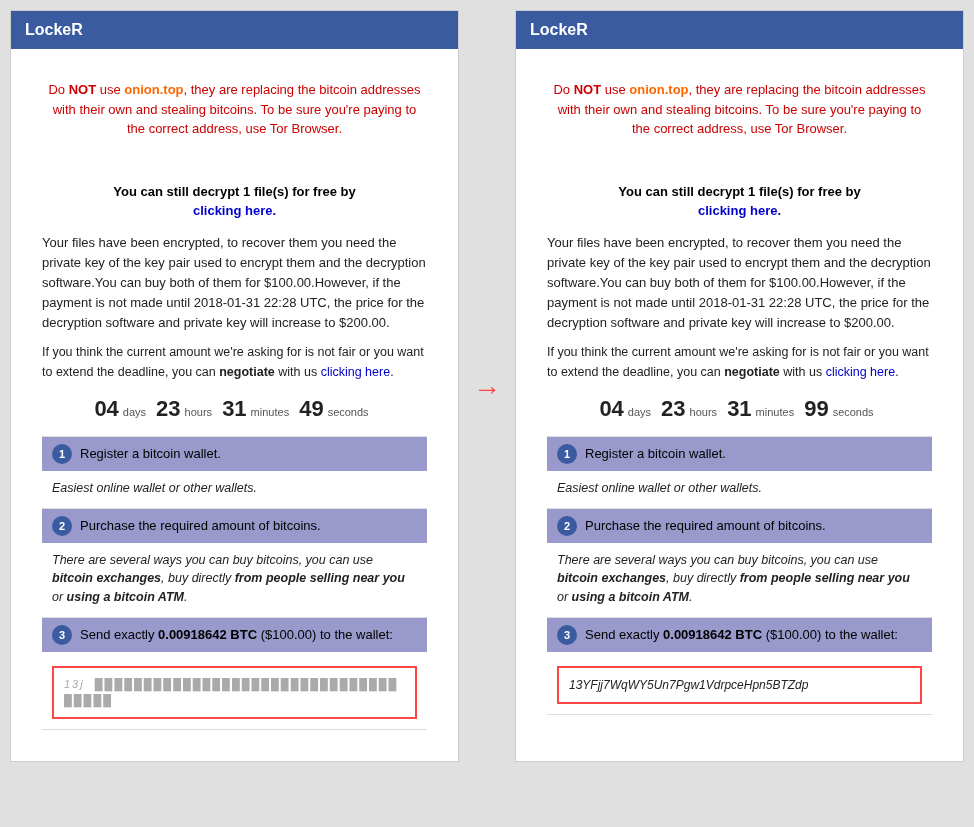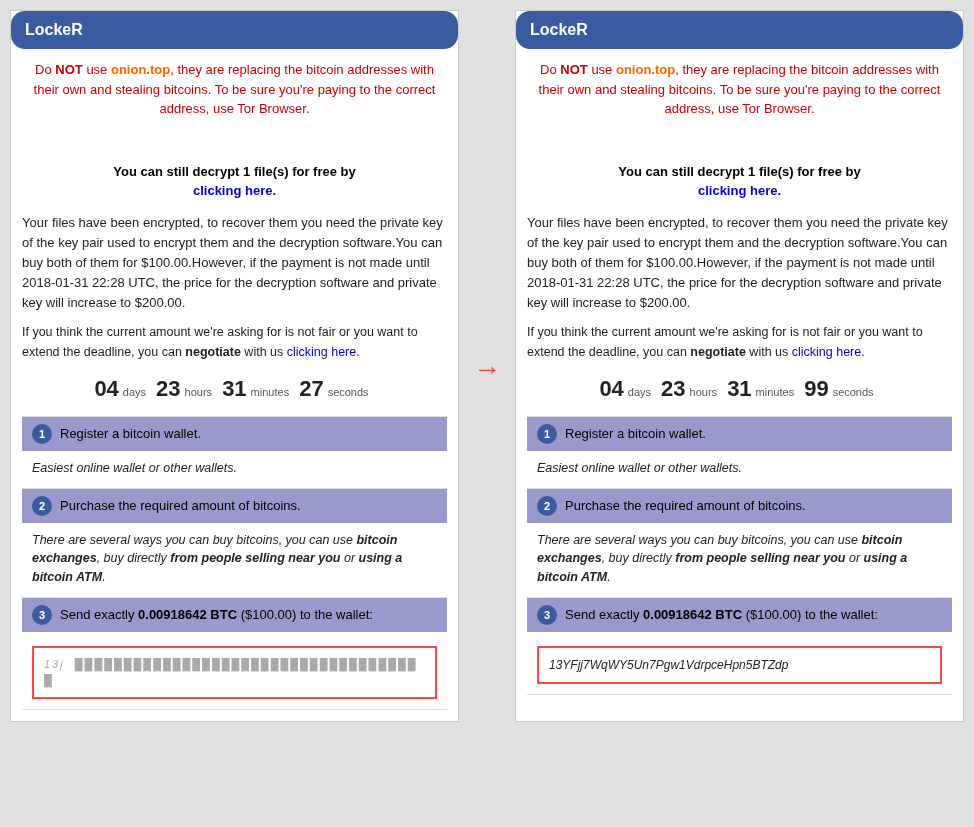--- a/index.html
+++ b/index.html
@@ -21,24 +21,23 @@
       flex: 1;
       background: #fff;
       border: 1px solid #ccc;
     }
     .panel-header {
       background: #3a5ba0;
       color: #fff;
       font-size: 16px;
       font-weight: bold;
       padding: 10px 14px;
-      border-radius: 14px;
     }
     .panel-body {
-      padding: 11px;
+      padding: 31px;
     }
     .warning-text {
       color: #cc0000;
       text-align: center;
       margin-bottom: 12px;
       font-size: 13px;
       line-height: 1.5;
     }
     .warning-text strong {
       font-weight: bold;
@@ -185,21 +184,21 @@
       <div class="negotiate-text">
         If you think the current amount we're asking for is not fair or you want to extend the deadline, you can <strong>negotiate</strong> with us <a>clicking here</a>.
       </div>
       <div class="countdown">
         <span class="countdown-num">04</span>
         <span class="countdown-label">days</span>
         <span class="countdown-num">23</span>
         <span class="countdown-label">hours</span>
         <span class="countdown-num">31</span>
         <span class="countdown-label">minutes</span>
-        <span class="countdown-num">27</span>
+        <span class="countdown-num">49</span>
         <span class="countdown-label">seconds</span>
       </div>
       <div class="steps">
 
         <div class="step-header">
           <div class="step-number">1</div>
           <span>Register a bitcoin wallet.</span>
         </div>
         <div class="step-content">Easiest online wallet or other wallets.</div>
 

